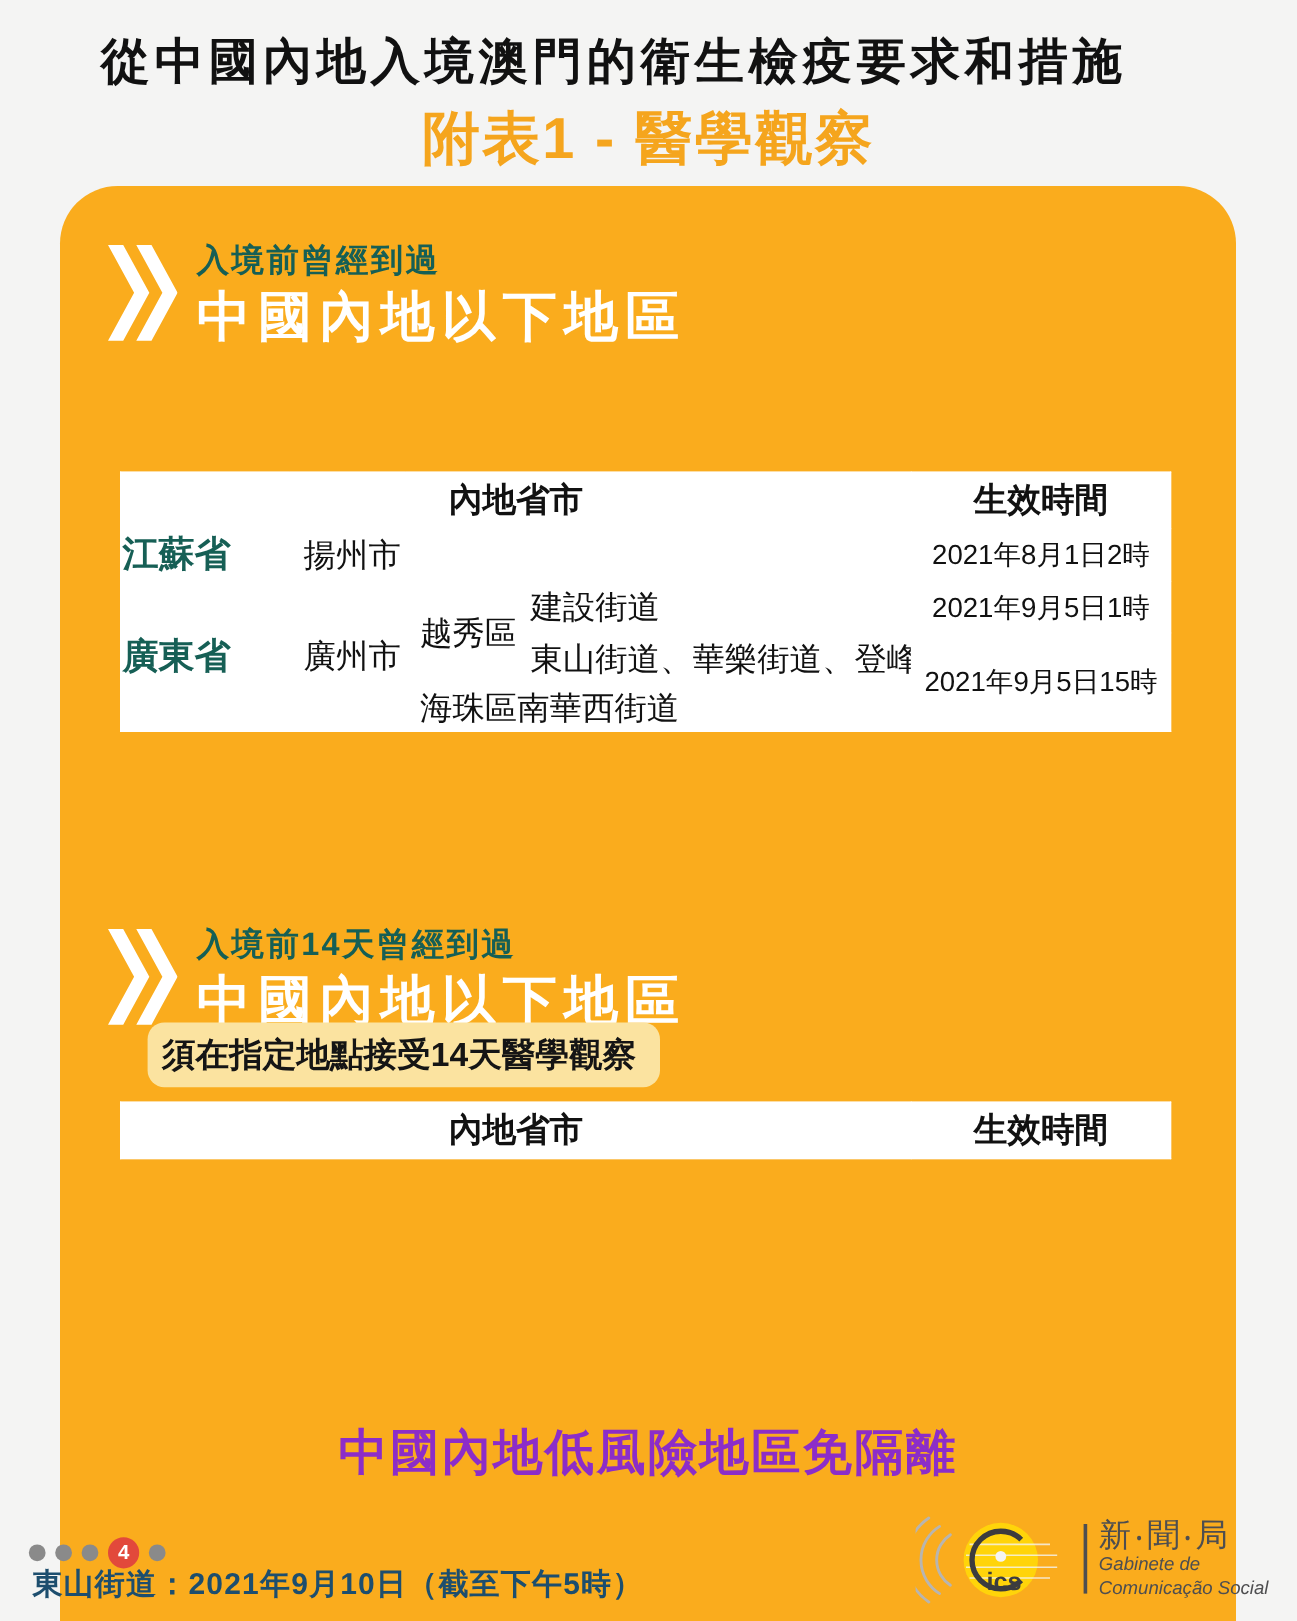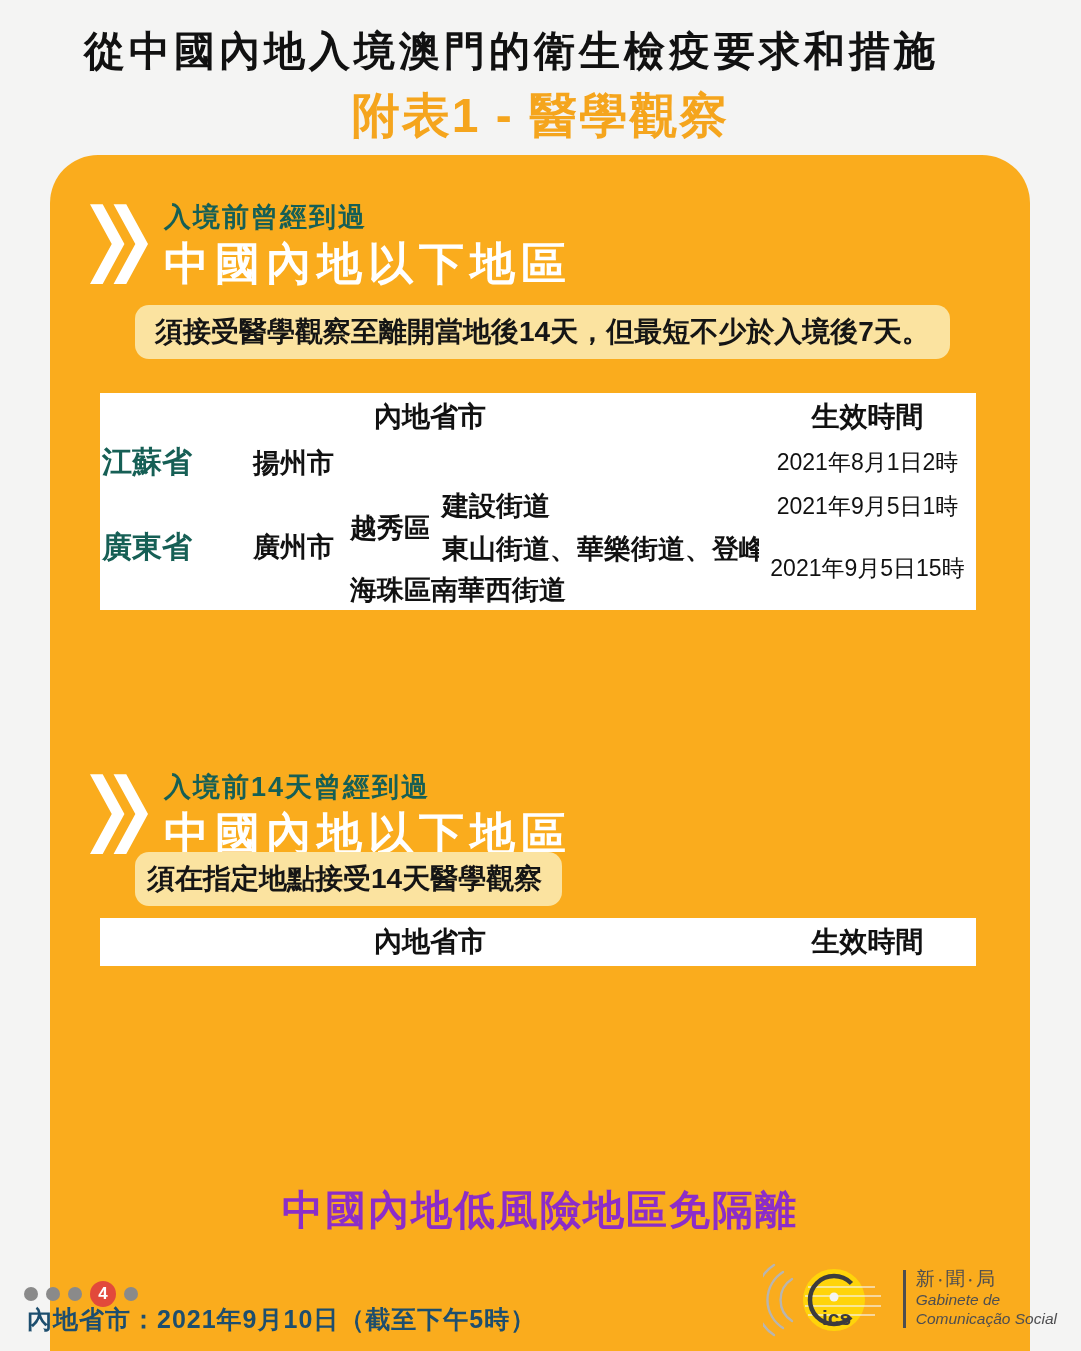--- a/index.html
+++ b/index.html
@@ -37,41 +37,41 @@
     font-size:45px; font-weight:bold; color:#ffffff;
     letter-spacing:6px; line-height:1.2; margin-top:2px;
   }
   .note {
     position:absolute; display:inline-block;
     background:#FBE3A0; border-radius:14px;
     font-size:28px; font-weight:bold; color:#151515;
     padding:8px 20px; white-space:nowrap;
   }
   .note1 { left:85px; top:150px; }
-  .note2 { left:85px; top:697px;padding-left:12px; }
+  .note2 { left:73px; top:697px;padding-left:12px; }
   table.obs {
     position:absolute; border-collapse:collapse; table-layout:fixed;
     width:875px; background:#ffffff;
   }
   .t1 { left:50px; top:238px; }
   .t2 { left:50px; top:763px; }
   table.obs th, table.obs td {
     border:1px solid rgba(255,255,255,0.85);
     vertical-align:middle; overflow:hidden; white-space:nowrap;
   }
   table.obs th {
     font-size:28px; font-weight:bold; color:#111; text-align:center;
     height:44px;
   }
   td.prov {
     font-size:30px; font-weight:bold; color:#165F55;
     text-align:left; padding-left:1px;
   }
   td.cell {
-    font-size:27px; font-weight:bold; color:#111;
+    font-size:27px; font-weight:normal; color:#111;
     text-align:left; padding-left:12px;
   }
   td.time {
     font-size:23px; font-weight:normal; color:#111; text-align:center;
   }
   .r44 { height:44px; } .r43 { height:43px; } .r36 { height:36px; } .r46 { height:46px; }
   .footnote {
     position:absolute; left:0; top:1028px; width:980px;
     text-align:center; font-size:41px; font-weight:bold;
     color:#8C2DC8; letter-spacing:2px;
@@ -92,21 +92,21 @@
   .update-date {
     position:absolute; left:27px; top:1303px;
     font-size:25px; font-weight:bold; color:#1D4E6E; letter-spacing:1px;
   }
   .logo {
     position:absolute; right:24px; top:1260px;
     display:flex; align-items:center; gap:10px;
   }
   .logo-divider { width:3px; height:58px; background:#4E4E50; }
   .logo-cn {
-    font-size:19px; color:#4E4E50; letter-spacing:3px; line-height:1.1;
+    font-size:27px; color:#4E4E50; letter-spacing:3px; line-height:1.1;
   }
   .logo-pt {
     font-size:15.5px; font-style:italic; color:#4E4E50; line-height:1.25;
   }
 </style>
 </head>
 <body>
 
 <div class="page-title">從中國內地入境澳門的衛生檢疫要求和措施</div>
 <div class="page-subtitle">附表1 - 醫學觀察</div>
@@ -117,21 +117,20 @@
     <svg class="chev" width="58" height="86" viewBox="0 0 64 88">
       <path d="M0 0 H14 L38 44 L14 88 H0 L24 44 Z" fill="#ffffff"></path>
       <path d="M26 0 H40 L64 44 L40 88 H26 L50 44 Z" fill="#ffffff"></path>
     </svg>
     <div class="sec-text">
       <div class="sec-label">入境前曾經到過</div>
       <div class="sec-heading">中國內地以下地區</div>
     </div>
   </div>
 
-  <div class="note note1">須接受醫學觀察至離開當地後14天，但最短不少於入境後7天。</div>
 
   <table class="obs t1">
     <colgroup>
       <col style="width:140px">
         <col style="width:97px">
         <col style="width:92px">
         <col style="width:330px">
         <col style="width:216px">
     </colgroup>
     <tbody>
@@ -191,21 +190,21 @@
   <div class="footnote">中國內地低風險地區免隔離</div>
 </div>
 
 <div class="dots">
   <span class="dot"></span>
   <span class="dot"></span>
   <span class="dot"></span>
   <span class="dot active">4</span>
   <span class="dot"></span>
 </div>
-<div class="update-date">內地省市：2021年9月10日（截至下午5時）</div>
+<div class="update-date">東山街道：2021年9月10日（截至下午5時）</div>
 
 <div class="logo">
   <svg width="130" height="78" viewBox="0 0 130 78">
     <g fill="none" stroke="#B8B5B0" stroke-width="2.4" stroke-linecap="round">
       <path d="M29 19 A 25 25 0 0 0 29 61"></path>
       <path d="M20 12 A 33 33 0 0 0 20 68"></path>
       <path d="M11 5  A 42 42 0 0 0 11 75"></path>
     </g>
     <circle cx="71" cy="40" r="31" fill="#FFD40A"></circle>
     <g stroke="#F4F4F3" stroke-width="1.3" opacity="0.8">

